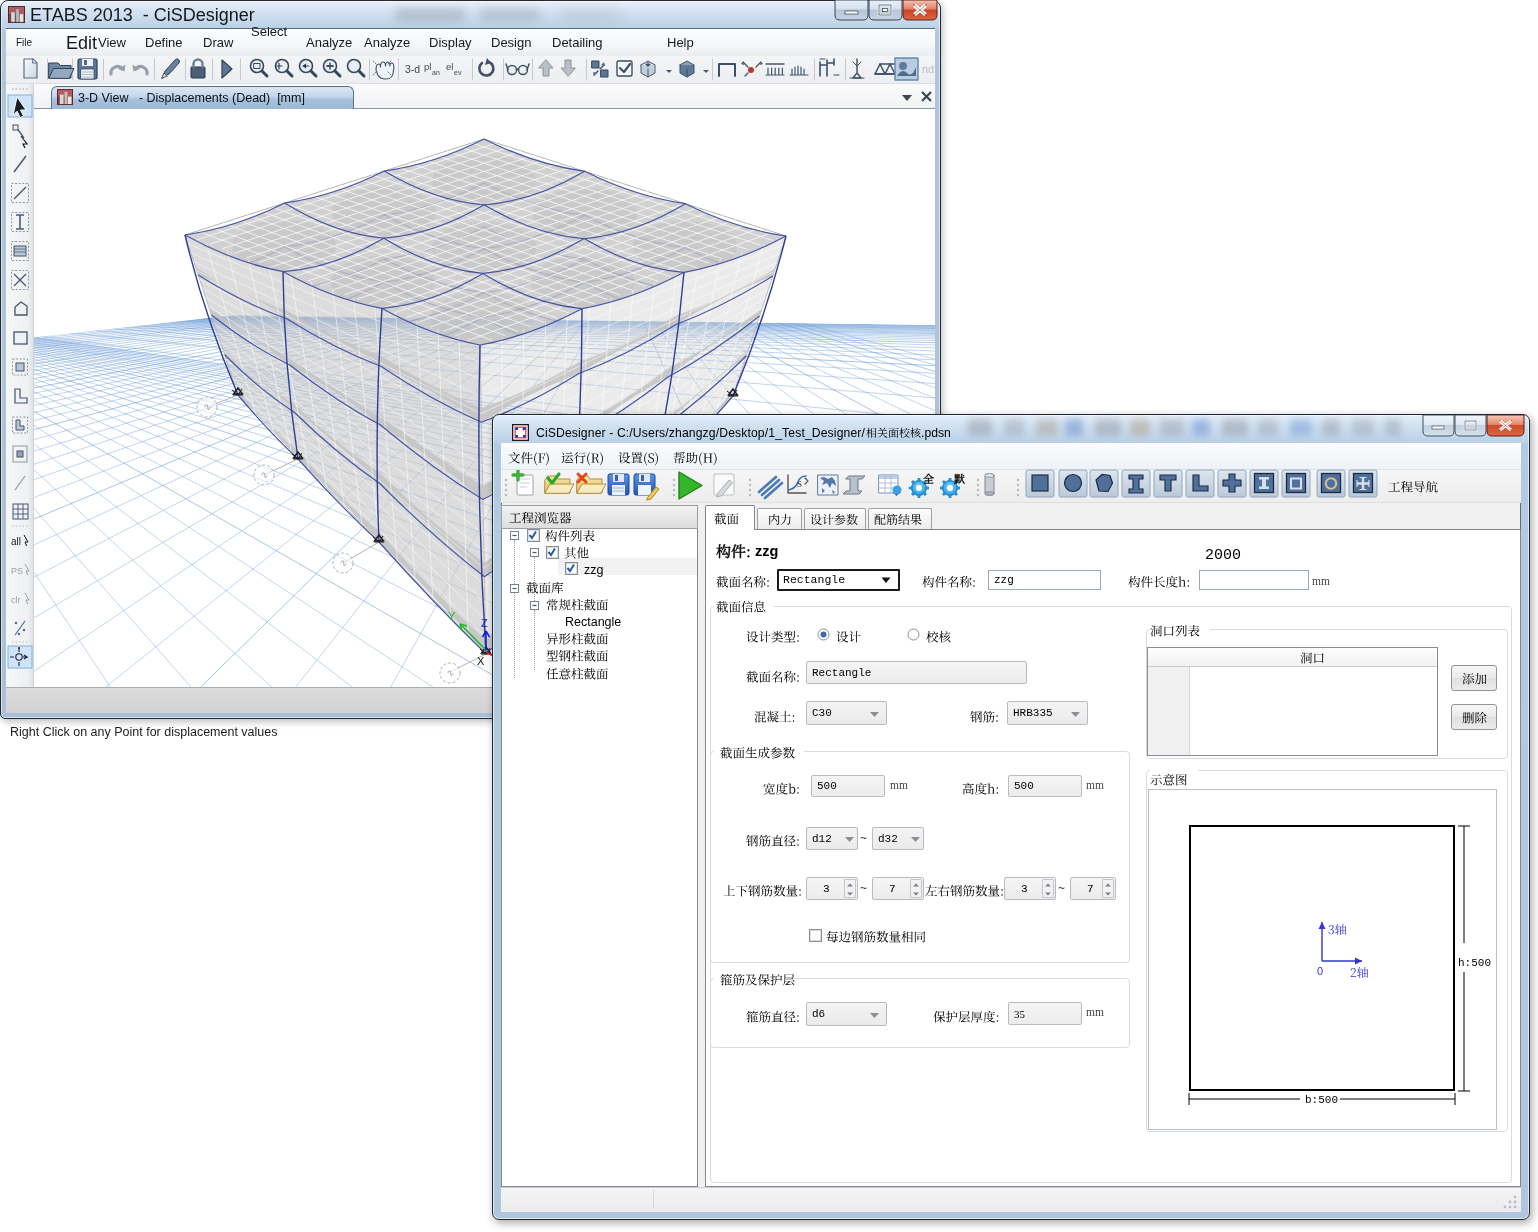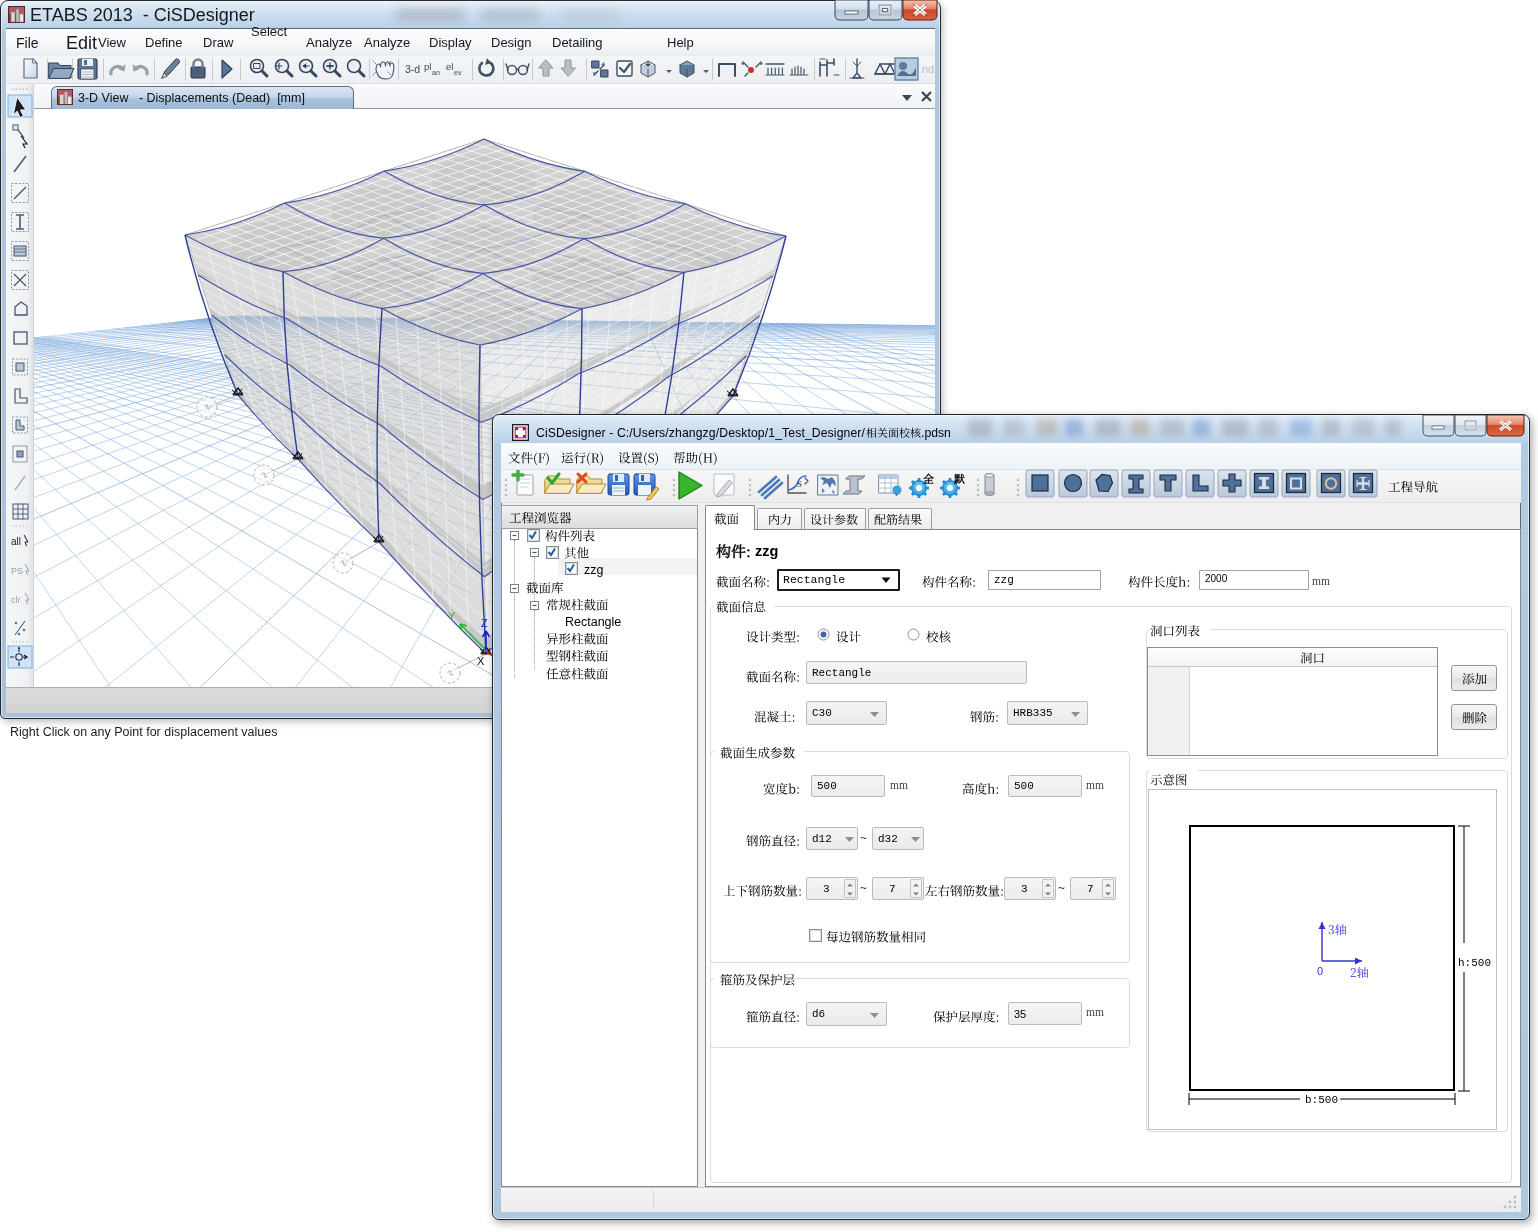--- a/index.html
+++ b/index.html
@@ -40,21 +40,21 @@
 <rect x="45" y="5" width="12" height="10" fill="none" stroke="#46515c" stroke-width=".8"></rect>
 <rect x="48.5" y="8.5" width="5" height="3" fill="#fff" stroke="#46515c" stroke-width=".8"></rect>
 <g stroke="#fff" stroke-width="3.8">
       <path d="M80.5 5.5 L91.5 14.5 M91.5 5.5 L80.5 14.5"></path>
     </g>
 <g stroke="#47140c" stroke-width=".9" fill="none">
       <path d="M79 4 L93 16 M93 4 L79 16" opacity=".55"></path>
     </g>
 </svg>
 <div style="position:absolute;left:6px;top:29px;width:929px;height:27px;background:linear-gradient(180deg,#fcfdfe 0,#f4f6f8 60%,#e9edf1 100%)"></div>
-<div style="position:absolute;left:16px;top:35px;font-size:14px;line-height:16px;color:#000;white-space:pre;color:#15181b">File</div>
+<div style="position:absolute;left:16px;top:35px;font-size:10px;line-height:16px;color:#000;white-space:pre;color:#15181b">File</div>
 <div style="position:absolute;left:66px;top:35px;font-size:18px;line-height:16px;color:#000;white-space:pre;color:#15181b">Edit</div>
 <div style="position:absolute;left:98px;top:35px;font-size:13px;line-height:16px;color:#000;white-space:pre;color:#15181b">View</div>
 <div style="position:absolute;left:145px;top:35px;font-size:13px;line-height:16px;color:#000;white-space:pre;color:#15181b">Define</div>
 <div style="position:absolute;left:203px;top:35px;font-size:13px;line-height:16px;color:#000;white-space:pre;color:#15181b">Draw</div>
 <div style="position:absolute;left:251px;top:24px;font-size:13px;line-height:16px;color:#000;white-space:pre;color:#15181b">Select</div>
 <div style="position:absolute;left:306px;top:35px;font-size:13px;line-height:16px;color:#000;white-space:pre;color:#15181b">Analyze</div>
 <div style="position:absolute;left:364px;top:35px;font-size:13px;line-height:16px;color:#000;white-space:pre;color:#15181b">Analyze</div>
 <div style="position:absolute;left:429px;top:35px;font-size:13px;line-height:16px;color:#000;white-space:pre;color:#15181b">Display</div>
 <div style="position:absolute;left:491px;top:35px;font-size:13px;line-height:16px;color:#000;white-space:pre;color:#15181b">Design</div>
 <div style="position:absolute;left:552px;top:35px;font-size:13px;line-height:16px;color:#000;white-space:pre;color:#15181b">Detailing</div>
@@ -1057,21 +1057,21 @@
     <g transform="translate(0,12.5)">
       <use href="#G26500" transform="translate(0.0,0) scale(0.0125,-0.0125)" fill="#000"></use>
       <use href="#G20214" transform="translate(12.5,0) scale(0.0125,-0.0125)" fill="#000"></use>
       <use href="#G38271" transform="translate(25.0,0) scale(0.0125,-0.0125)" fill="#000"></use>
       <use href="#G24230" transform="translate(37.5,0) scale(0.0125,-0.0125)" fill="#000"></use>
       <use href="#G104" transform="translate(50.0,0) scale(0.0125,-0.0125)" fill="#000"></use>
       <use href="#G58" transform="translate(58.3,0) scale(0.0125,-0.0125)" fill="#000"></use>
     </g>
   </svg>
 <div style="position:absolute;left:1199px;top:570px;width:110px;height:20px;background:#fff;border:1px solid #9aa8b8"></div>
-<div style="position:absolute;left:1205px;top:572px;font-size:10px;line-height:14px;color:#000;white-space:pre;font-family:Liberation Sans, sans-serif">2000</div>
+<div style="position:absolute;left:1205px;top:549px;font-size:15px;line-height:14px;color:#000;white-space:pre;font-family:Liberation Mono, monospace">2000</div>
 <div style="position:absolute;left:1312px;top:574px;font-size:11.5px;line-height:14.5px;color:#444;white-space:pre;font-family:'Liberation Serif',serif">mm</div>
 <div style="position:absolute;left:710px;top:606px;width:802px;height:577px;border:1px solid #d9dcdf;border-radius:4px"></div>
 <div style="position:absolute;left:714px;top:599px;width:60px;height:14px;background:#fff"></div>
 <svg style="position:absolute;left:716px;top:598.5px;overflow:visible;pointer-events:none" width="50" height="16">
     <g transform="translate(0,12.5)">
       <use href="#G25130" transform="translate(0.0,0) scale(0.0125,-0.0125)" fill="#000"></use>
       <use href="#G38754" transform="translate(12.5,0) scale(0.0125,-0.0125)" fill="#000"></use>
       <use href="#G20449" transform="translate(25.0,0) scale(0.0125,-0.0125)" fill="#000"></use>
       <use href="#G24687" transform="translate(37.5,0) scale(0.0125,-0.0125)" fill="#000"></use>
     </g>
@@ -1288,21 +1288,21 @@
     <g transform="translate(0,12.5)">
       <use href="#G20445" transform="translate(0.0,0) scale(0.0125,-0.0125)" fill="#000"></use>
       <use href="#G25252" transform="translate(12.5,0) scale(0.0125,-0.0125)" fill="#000"></use>
       <use href="#G23618" transform="translate(25.0,0) scale(0.0125,-0.0125)" fill="#000"></use>
       <use href="#G21402" transform="translate(37.5,0) scale(0.0125,-0.0125)" fill="#000"></use>
       <use href="#G24230" transform="translate(50.0,0) scale(0.0125,-0.0125)" fill="#000"></use>
       <use href="#G58" transform="translate(62.5,0) scale(0.0125,-0.0125)" fill="#000"></use>
     </g>
   </svg>
 <div style="position:absolute;left:1008px;top:1002px;width:74px;height:23px;background:linear-gradient(180deg,#f5f5f5 0,#ececec 100%);border:1px solid #b8bcc2;border-radius:2px"></div>
-<div style="position:absolute;left:1014px;top:1007px;font-size:11px;line-height:14px;color:#000;white-space:pre;font-family:Liberation Sans, sans-serif">35</div>
+<div style="position:absolute;left:1014px;top:1007px;font-size:11px;line-height:14px;color:#000;white-space:pre;font-family:Liberation Serif, serif">35</div>
 <div style="position:absolute;left:1086px;top:1005px;font-size:11.5px;line-height:14.5px;color:#444;white-space:pre;font-family:'Liberation Serif',serif">mm</div>
 <div style="position:absolute;left:1146px;top:629px;width:362px;height:130px;border:1px solid #d9dcdf;border-radius:4px"></div>
 <div style="position:absolute;left:1150px;top:622px;width:60px;height:14px;background:#fff"></div>
 <svg style="position:absolute;left:1150px;top:622.5px;overflow:visible;pointer-events:none" width="50" height="16">
     <g transform="translate(0,12.5)">
       <use href="#G27934" transform="translate(0.0,0) scale(0.0125,-0.0125)" fill="#000"></use>
       <use href="#G21475" transform="translate(12.5,0) scale(0.0125,-0.0125)" fill="#000"></use>
       <use href="#G21015" transform="translate(25.0,0) scale(0.0125,-0.0125)" fill="#000"></use>
       <use href="#G34920" transform="translate(37.5,0) scale(0.0125,-0.0125)" fill="#000"></use>
     </g>

